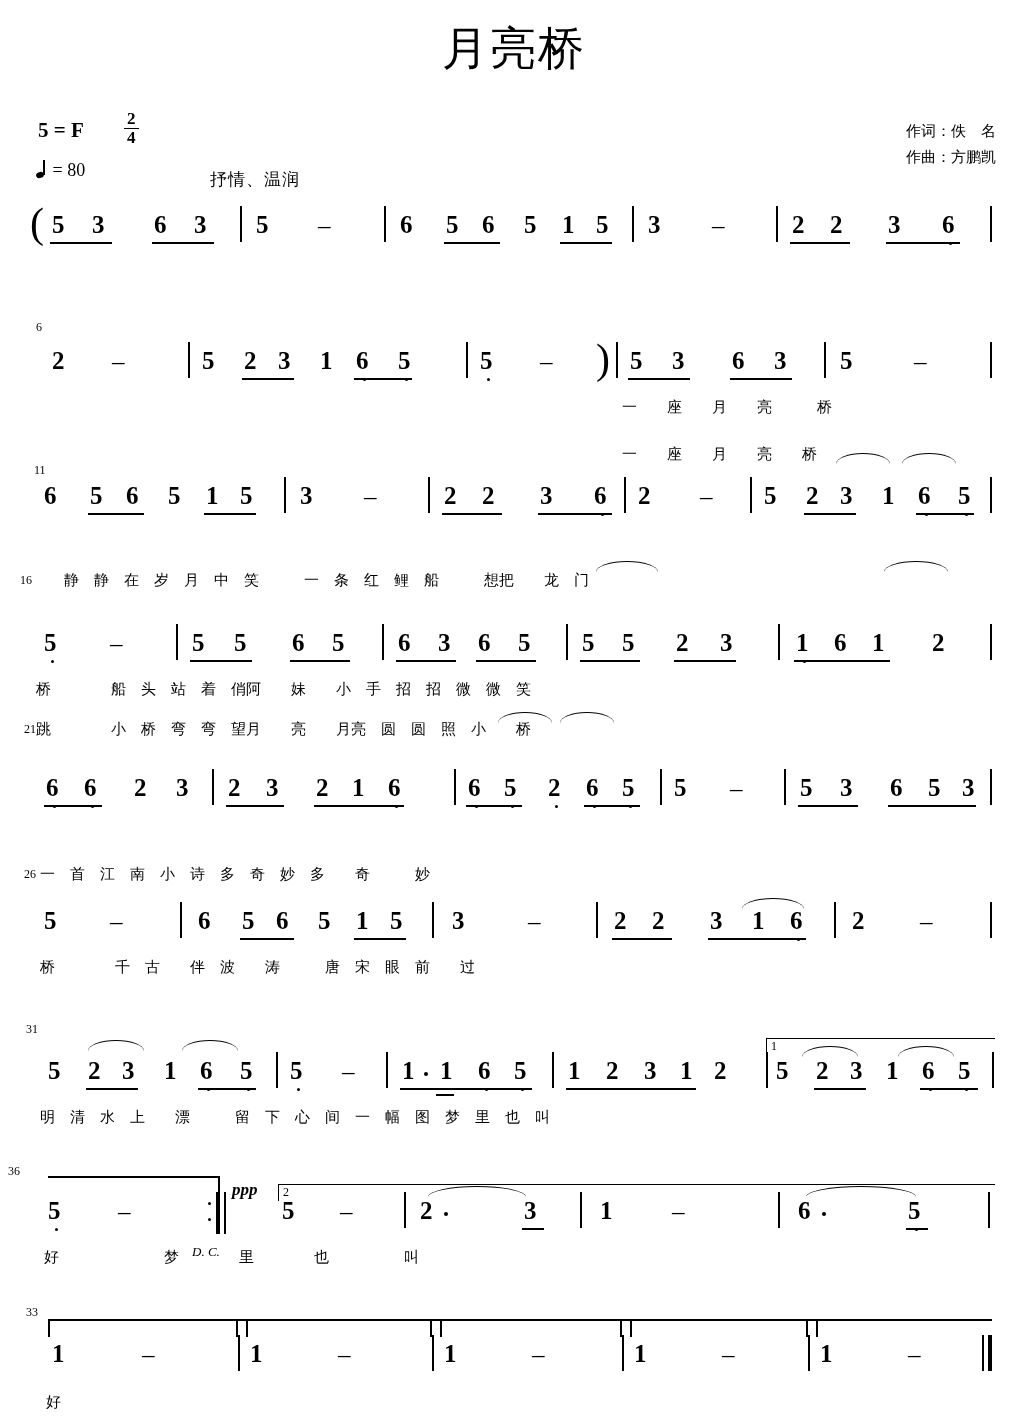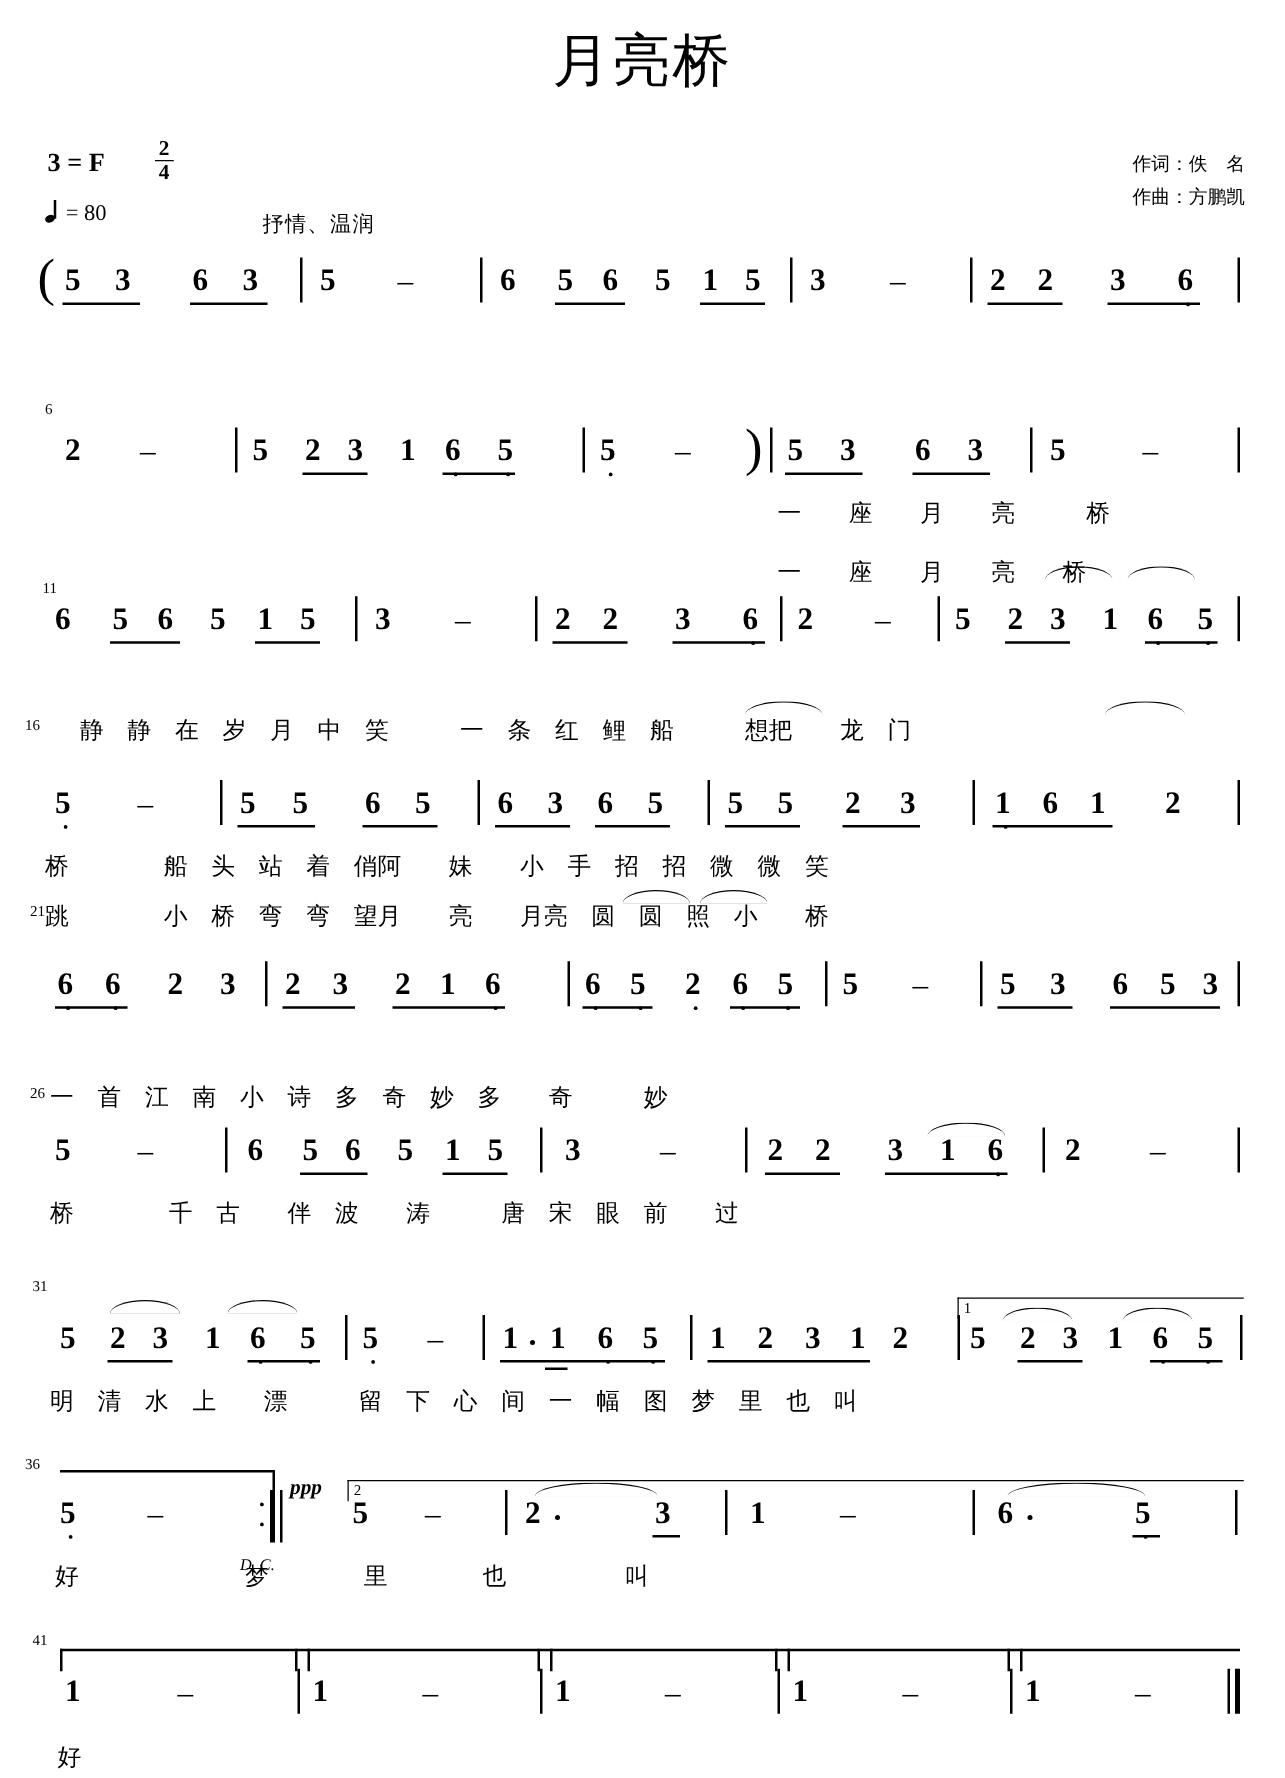--- a/index.html
+++ b/index.html
@@ -175,21 +175,21 @@
   .augdot {
     position: absolute;
     width: 4px;
     height: 4px;
     border-radius: 50%;
     background: #000;
   }
   .lyric {
     position: absolute;
     font-family: Liberation Serif, serif;
-    font-size: 19px;
+    font-size: 15px;
     white-space: nowrap;
   }
   .slur {
     position: absolute;
     border-top: 1.6px solid #000;
     border-radius: 50%/100% 100% 0 0;
     height: 10px;
     border-left: 0;
     border-right: 0;
     border-bottom: 0;
@@ -238,21 +238,21 @@
   }
 </style>
 </head>
 <body>
 
 <div id="sheet">
 
   <div class="title">月亮桥</div>
 
   <div class="key-sig">
-    <span class="num">3 = F</span>
+    <span class="num">5 = F</span>
   </div>
   <div class="meter">
     <span class="top">2</span>
     <span class="bot">4</span>
   </div>
   <div class="tempo">
     <span class="note"></span>
     <span>= 80</span>
   </div>
   <div class="expression">抒情、温润</div>
@@ -585,21 +585,21 @@
     <div class="dotd" style="left:929px;top:68px;"></div>
     <div class="n" style="left:958px;top:38px;">5</div>
     <div class="dotd" style="left:965px;top:68px;"></div>
     <div class="beam" style="left:920px;top:68px;width:58px;"></div>
     <div class="bar" style="left:992px;top:32px;height:36px;"></div>
 
     <div class="lyric" style="left:40px;top:88px;">明　清　水　上　　漂　　　留　下　心　间　一　幅　图　梦　里　也　叫</div>
   </div>
 
   <div class="system" style="top:1160px;height:120px;">
-    <div class="measure-no" style="left:20px;top:4px;">36</div>
+    <div class="measure-no" style="left:8px;top:4px;">36</div>
     <div class="longline" style="left:48px;top:16px;width:172px;"></div>
     <div class="vline" style="left:218px;top:16px;height:18px;"></div>
 
     <div class="n" style="left:48px;top:38px;">5</div>
     <div class="dotd" style="left:55px;top:68px;"></div>
     <div class="dash" style="left:118px;top:38px;">–</div>
 
     <div class="bar thick" style="left:216px;top:32px;height:42px;"></div>
     <div class="bar" style="left:224px;top:32px;height:42px;"></div>
     <div class="dotu" style="left:208px;top:42px;"></div>
@@ -631,21 +631,21 @@
     <div class="augdot" style="left:822px;top:52px;"></div>
     <div class="n" style="left:908px;top:38px;">5</div>
     <div class="dotd" style="left:915px;top:68px;"></div>
     <div class="beam" style="left:906px;top:68px;width:22px;"></div>
     <div class="bar" style="left:988px;top:32px;height:36px;"></div>
 
     <div class="lyric" style="left:44px;top:88px;">好　　　　　　　梦　　　　里　　　　也　　　　　叫</div>
   </div>
 
   <div class="system" style="top:1305px;height:110px;">
-    <div class="measure-no" style="left:26px;top:0px;">41</div>
+    <div class="measure-no" style="left:26px;top:0px;">33</div>
     <div class="longline" style="left:48px;top:14px;width:944px;"></div>
 
     <div class="vline" style="left:48px;top:14px;height:18px;"></div>
     <div class="n" style="left:52px;top:36px;">1</div>
     <div class="dash" style="left:142px;top:36px;">–</div>
 
     <div class="vline" style="left:236px;top:14px;height:18px;"></div>
     <div class="vline" style="left:246px;top:14px;height:18px;"></div>
     <div class="bar" style="left:238px;top:30px;height:36px;"></div>
     <div class="n" style="left:250px;top:36px;">1</div>

